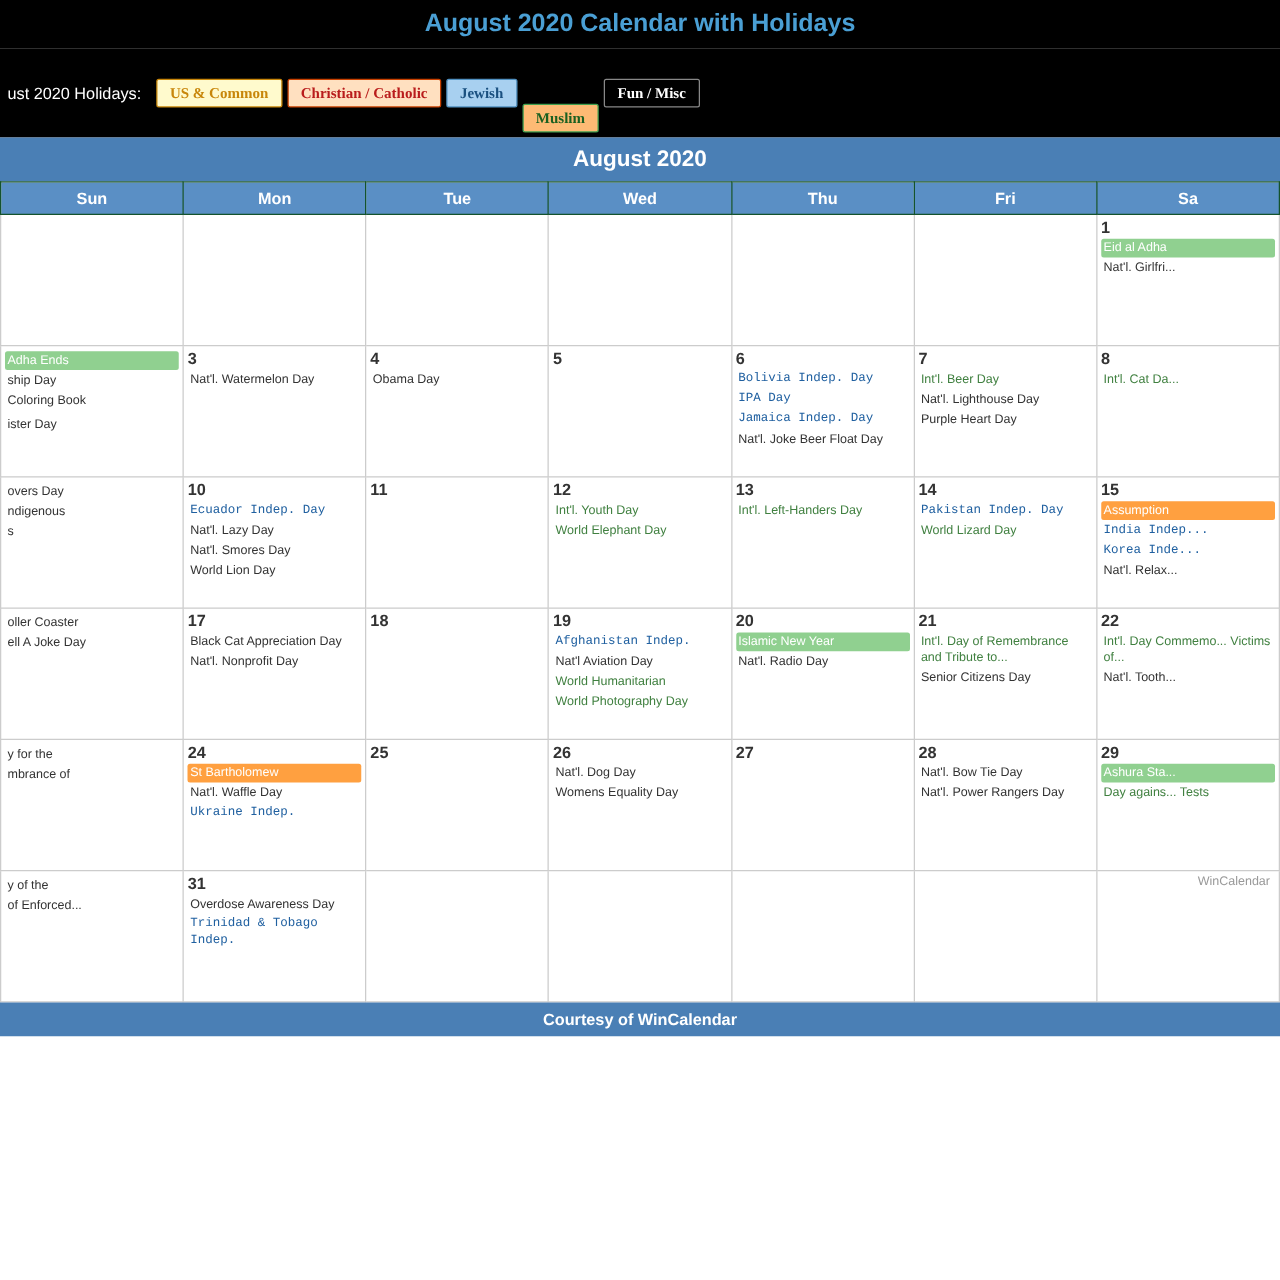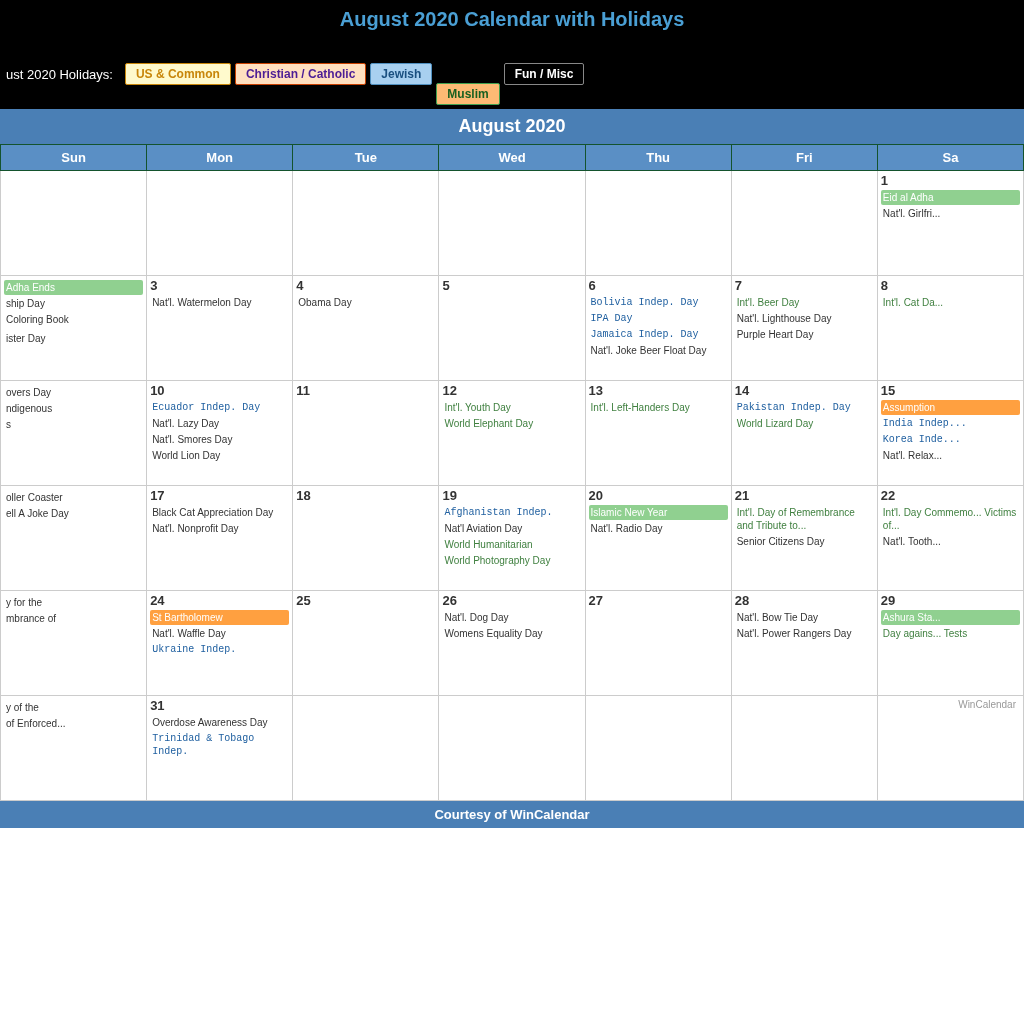--- a/index.html
+++ b/index.html
@@ -37,23 +37,24 @@
       margin-right: 8px;
       white-space: nowrap;
     }
     .tab-btn {
       padding: 3px 10px;
       font-size: 12px;
       font-weight: bold;
       border: 1.5px solid #888;
       cursor: pointer;
       border-radius: 2px;
+      font-family: Liberation Serif, serif;
     }
     .tab-us { background: #fffacd; color: #c8860a; border-color: #c8860a; }
-    .tab-christian { background: #ffe0c0; color: #4c1d95; border-color: #c84000; }
+    .tab-christian { background: #ffe0c0; color: #b91c1c; border-color: #c84000; }
     .tab-jewish { background: #a8d0f0; color: #1a5080; border-color: #5090c0; }
     .tab-muslim { background: #fdba74; color: #1a6020; border-color: #40a050; margin-top: 40px; }
     .tab-fun { background: #000; color: #fff; border-color: #888; }
     .month-header {
       background: #4a7fb5;
       color: #fff;
       text-align: center;
       padding: 7px 0;
       font-size: 18px;
       font-weight: bold;

